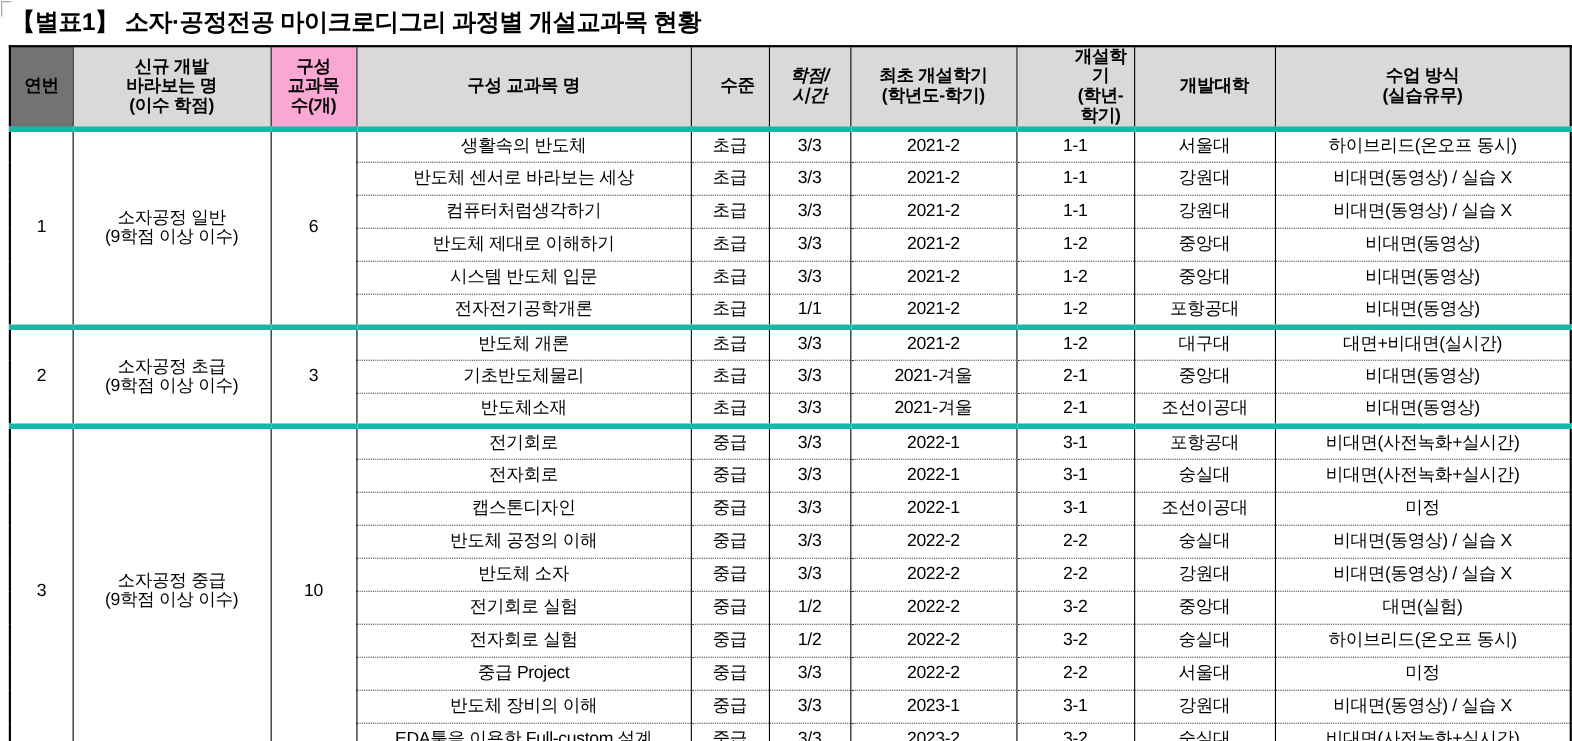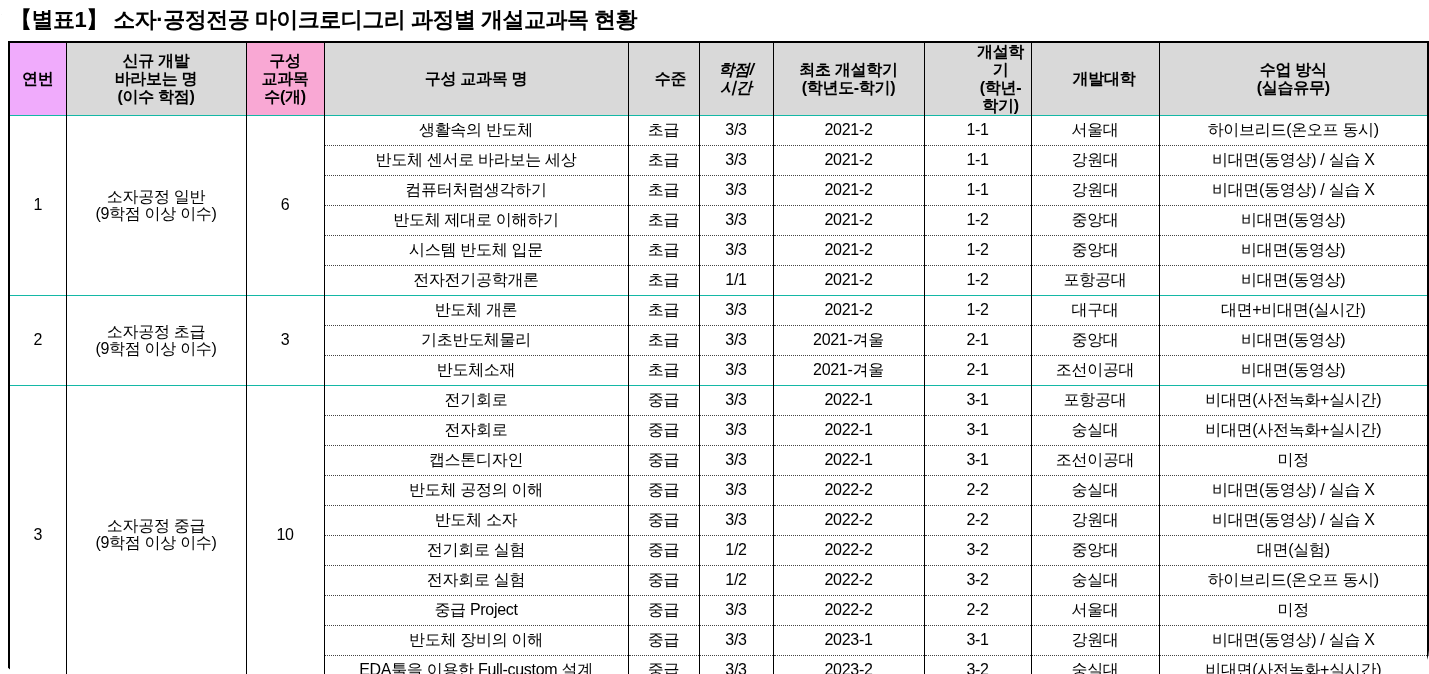--- a/index.html
+++ b/index.html
@@ -7,21 +7,20 @@
     padding: 0;
     background: #ffffff;
     color: #000000;
     font-family: "Liberation Sans", "DejaVu Sans", sans-serif;
   }
   .page {
     position: relative;
     width: 1429px;
     height: 674px;
     overflow: hidden;
-    border-radius: 24px;
   }
   .corner-artifact {
     position: absolute;
     left: 1px;
     top: 1px;
     width: 8px;
     height: 13px;
     border-left: 1px solid #9a9a9a;
     border-top: 1px solid #9a9a9a;
   }
@@ -62,21 +61,21 @@
   table.main tbody td {
     height: 30px;
     font-size: 16px;
     line-height: 1.05;
     letter-spacing: -0.3px;
   }
   table.main tbody tr.inner td {
     border-top: 1px dotted #444;
   }
   table.main tbody td.span-cell {
-    border-top: 1px solid #14b8a6;
+    border-top: 5px solid #14b8a6;
   }
 </style>
 </head>
 <body>
 
 <div class="page">
   <div class="corner-artifact"></div>
 
   <div class="title">【별표1】 소자·공정전공 마이크로디그리 과정별 개설교과목 현황</div>
 
@@ -88,21 +87,21 @@
       <col style="width:304px">
       <col style="width:71px">
       <col style="width:74px">
       <col style="width:151px">
       <col style="width:107px">
       <col style="width:128px">
       <col style="width:269px">
     </colgroup>
     <thead>
       <tr>
-        <th style="background: #f0abfc;">연번</th>
+        <th style="background: #737373;">연번</th>
         <th style="background: rgb(217, 217, 217);">신규 개발
 바라보는 명
 (이수 학점)</th>
         <th style="background: #f9a8d4;">구성
 교과목
 수(개)</th>
         <th style="background: rgb(217, 217, 217);">구성 교과목 명</th>
         <th style="background: rgb(217, 217, 217); padding-left: 16px;">수준</th>
         <th style="background: rgb(217, 217, 217); font-style: italic;">학점/
 시간</th>

